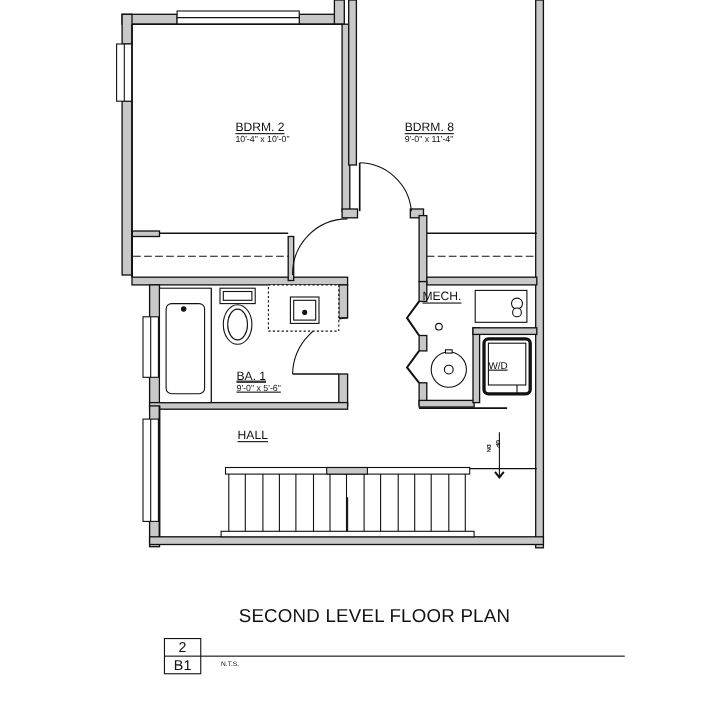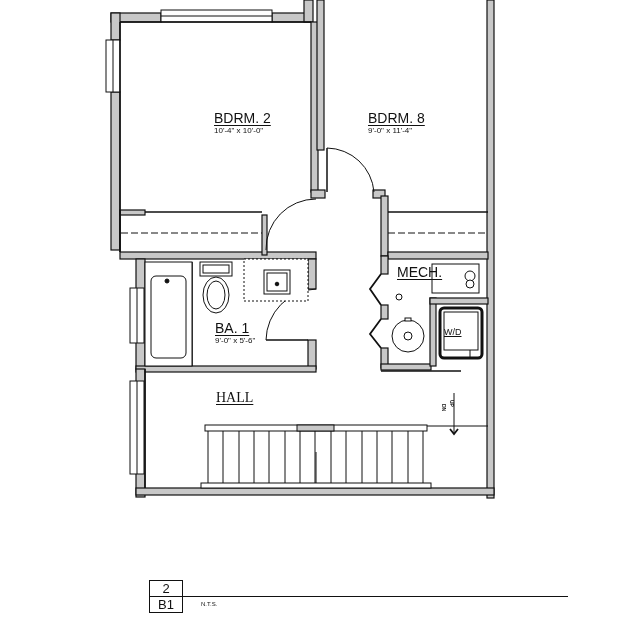--- a/index.html
+++ b/index.html
@@ -1,19 +1,19 @@
 <!DOCTYPE html>
 <html><head>
 <meta charset="utf-8">
 <style>
   html, body { margin:0; padding:0; background:#ffffff; }
   body { width:640px; height:640px; position:relative; overflow:hidden; font-family:"Liberation Sans", sans-serif; }
   #plan { position:absolute; left:0; top:0; width:640px; height:640px; }
   .lbl { position:absolute; font-family:"Liberation Sans", sans-serif; color:#111; white-space:nowrap; }
-  .room-name { font-size:14px; text-decoration:underline; text-underline-offset:2px; }
+  .room-name { font-size:11px; text-decoration:underline; text-underline-offset:2px; }
   .room-dim { font-size:8px; }
   .title { position:absolute; left:217px; top:550px; font-size:17px; line-height:20px; color:#111; letter-spacing:0.2px; }
   .title div { white-space:nowrap; }
   .callout { position:absolute; left:149px; top:580px; width:32px; border:1.5px solid #111; font-size:13px; text-align:center; color:#111; }
   .callout div { height:15px; line-height:15px; }
   .callout .top { border-bottom:1.5px solid #111; }
   .nts { position:absolute; left:201px; top:601px; font-size:6px; color:#111; }
   .rule { position:absolute; left:182px; top:596px; width:386px; height:0; border-top:1.5px solid #111; }
   .wd { font-size:9px; text-decoration:underline; }
 </style>
@@ -161,31 +161,32 @@
 </svg>
 
 <div class="lbl" style="left:214px;top:110px;">
   <div class="room-name">BDRM. 2</div>
   <div class="room-dim">10'-4" x 10'-0"</div>
 </div>
 <div class="lbl" style="left:368px;top:110px;">
   <div class="room-name">BDRM. 8</div>
   <div class="room-dim">9'-0" x 11'-4"</div>
 </div>
-<div class="lbl" style="left:215px;top:320px;">
+<div class="lbl" style="left:215px;top:336px;text-decoration:underline;">
   <div class="room-name">BA. 1</div>
   <div class="room-dim">9'-0" x 5'-6"</div>
 </div>
-<div class="lbl room-name" style="left:397px;top:264px;">MECH.</div>
-<div class="lbl room-name" style="left:216px;top:390px;font-family:Liberation Serif, serif;">HALL</div>
+<div class="lbl room-name" style="left:384px;top:264px;">MECH.</div>
+<div class="lbl room-name" style="left:216px;top:390px;">HALL</div>
 <div class="lbl wd" style="left:444px;top:327px;">W/D</div>
 
 <div class="lbl" style="left:455px;top:400px;font-size:5px;transform:rotate(90deg);transform-origin:left top;font-weight:bold;">UP</div>
 <div class="lbl" style="left:447px;top:404px;font-size:5px;transform:rotate(90deg);transform-origin:left top;font-weight:bold;">DN</div>
 
 <div class="title">
+  <div>SECOND LEVEL FLOOR PLAN</div>
 </div>
 <div class="rule"></div>
 <div class="callout">
   <div class="top">2</div>
   <div>B1</div>
 </div>
 <div class="nts">N.T.S.</div>
 
 </body></html>

